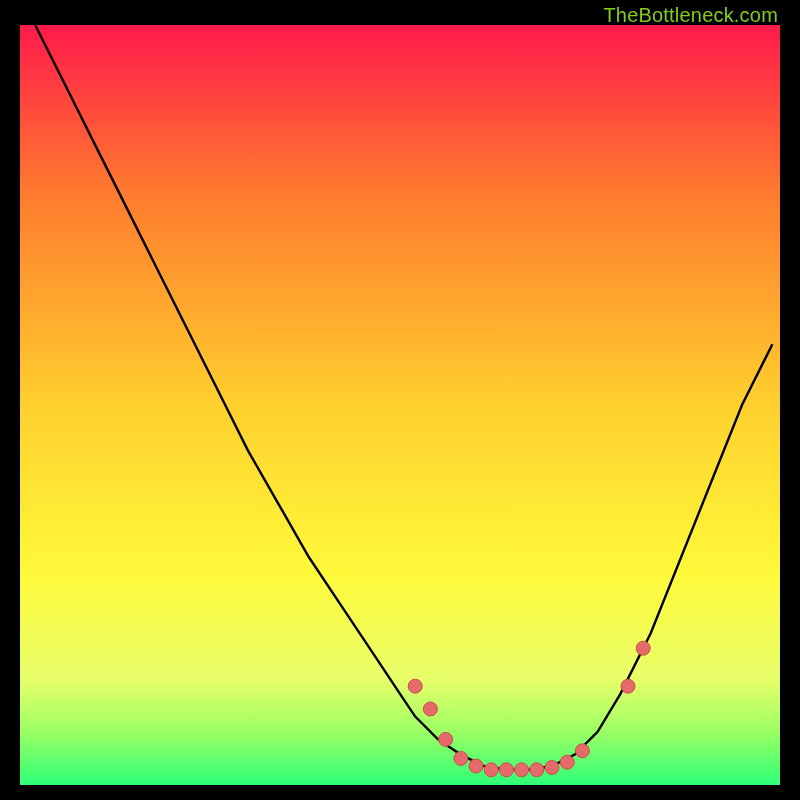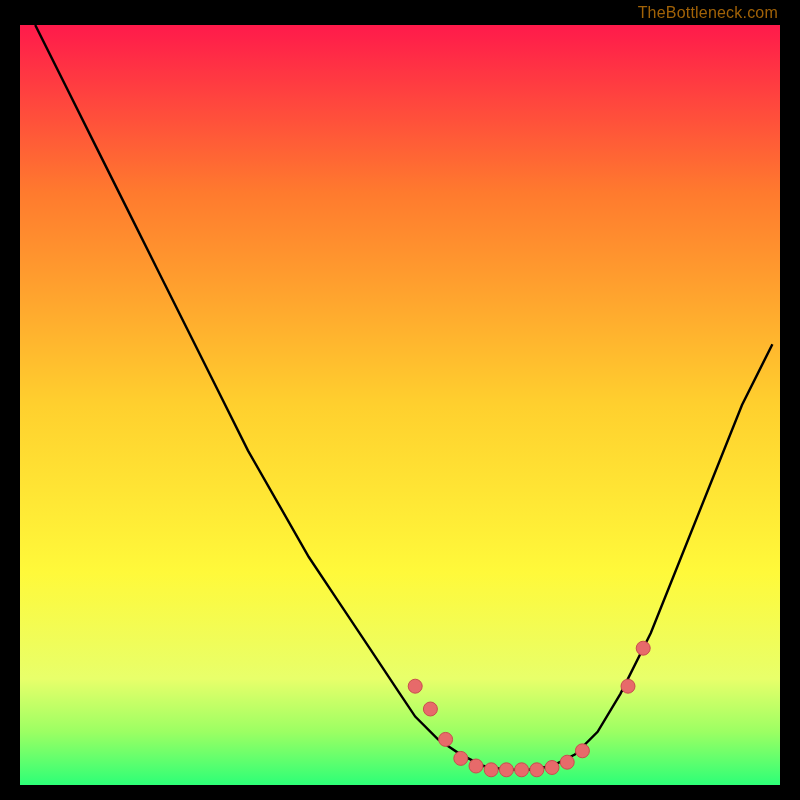--- a/index.html
+++ b/index.html
@@ -23,22 +23,22 @@
     position: absolute;
     left: 0;
     top: 0;
     width: 760px;
     height: 760px;
   }
   .watermark {
     position: absolute;
     top: 4px;
     right: 22px;
-    color: #a16207;
-    font-size: 16px;
+    color: #84cc16;
+    font-size: 20px;
     font-weight: 500;
     letter-spacing: 0.2px;
   }
 </style>
 </head>
 <body>
 
 <div class="watermark">TheBottleneck.com</div>
 
 <div class="frame">

